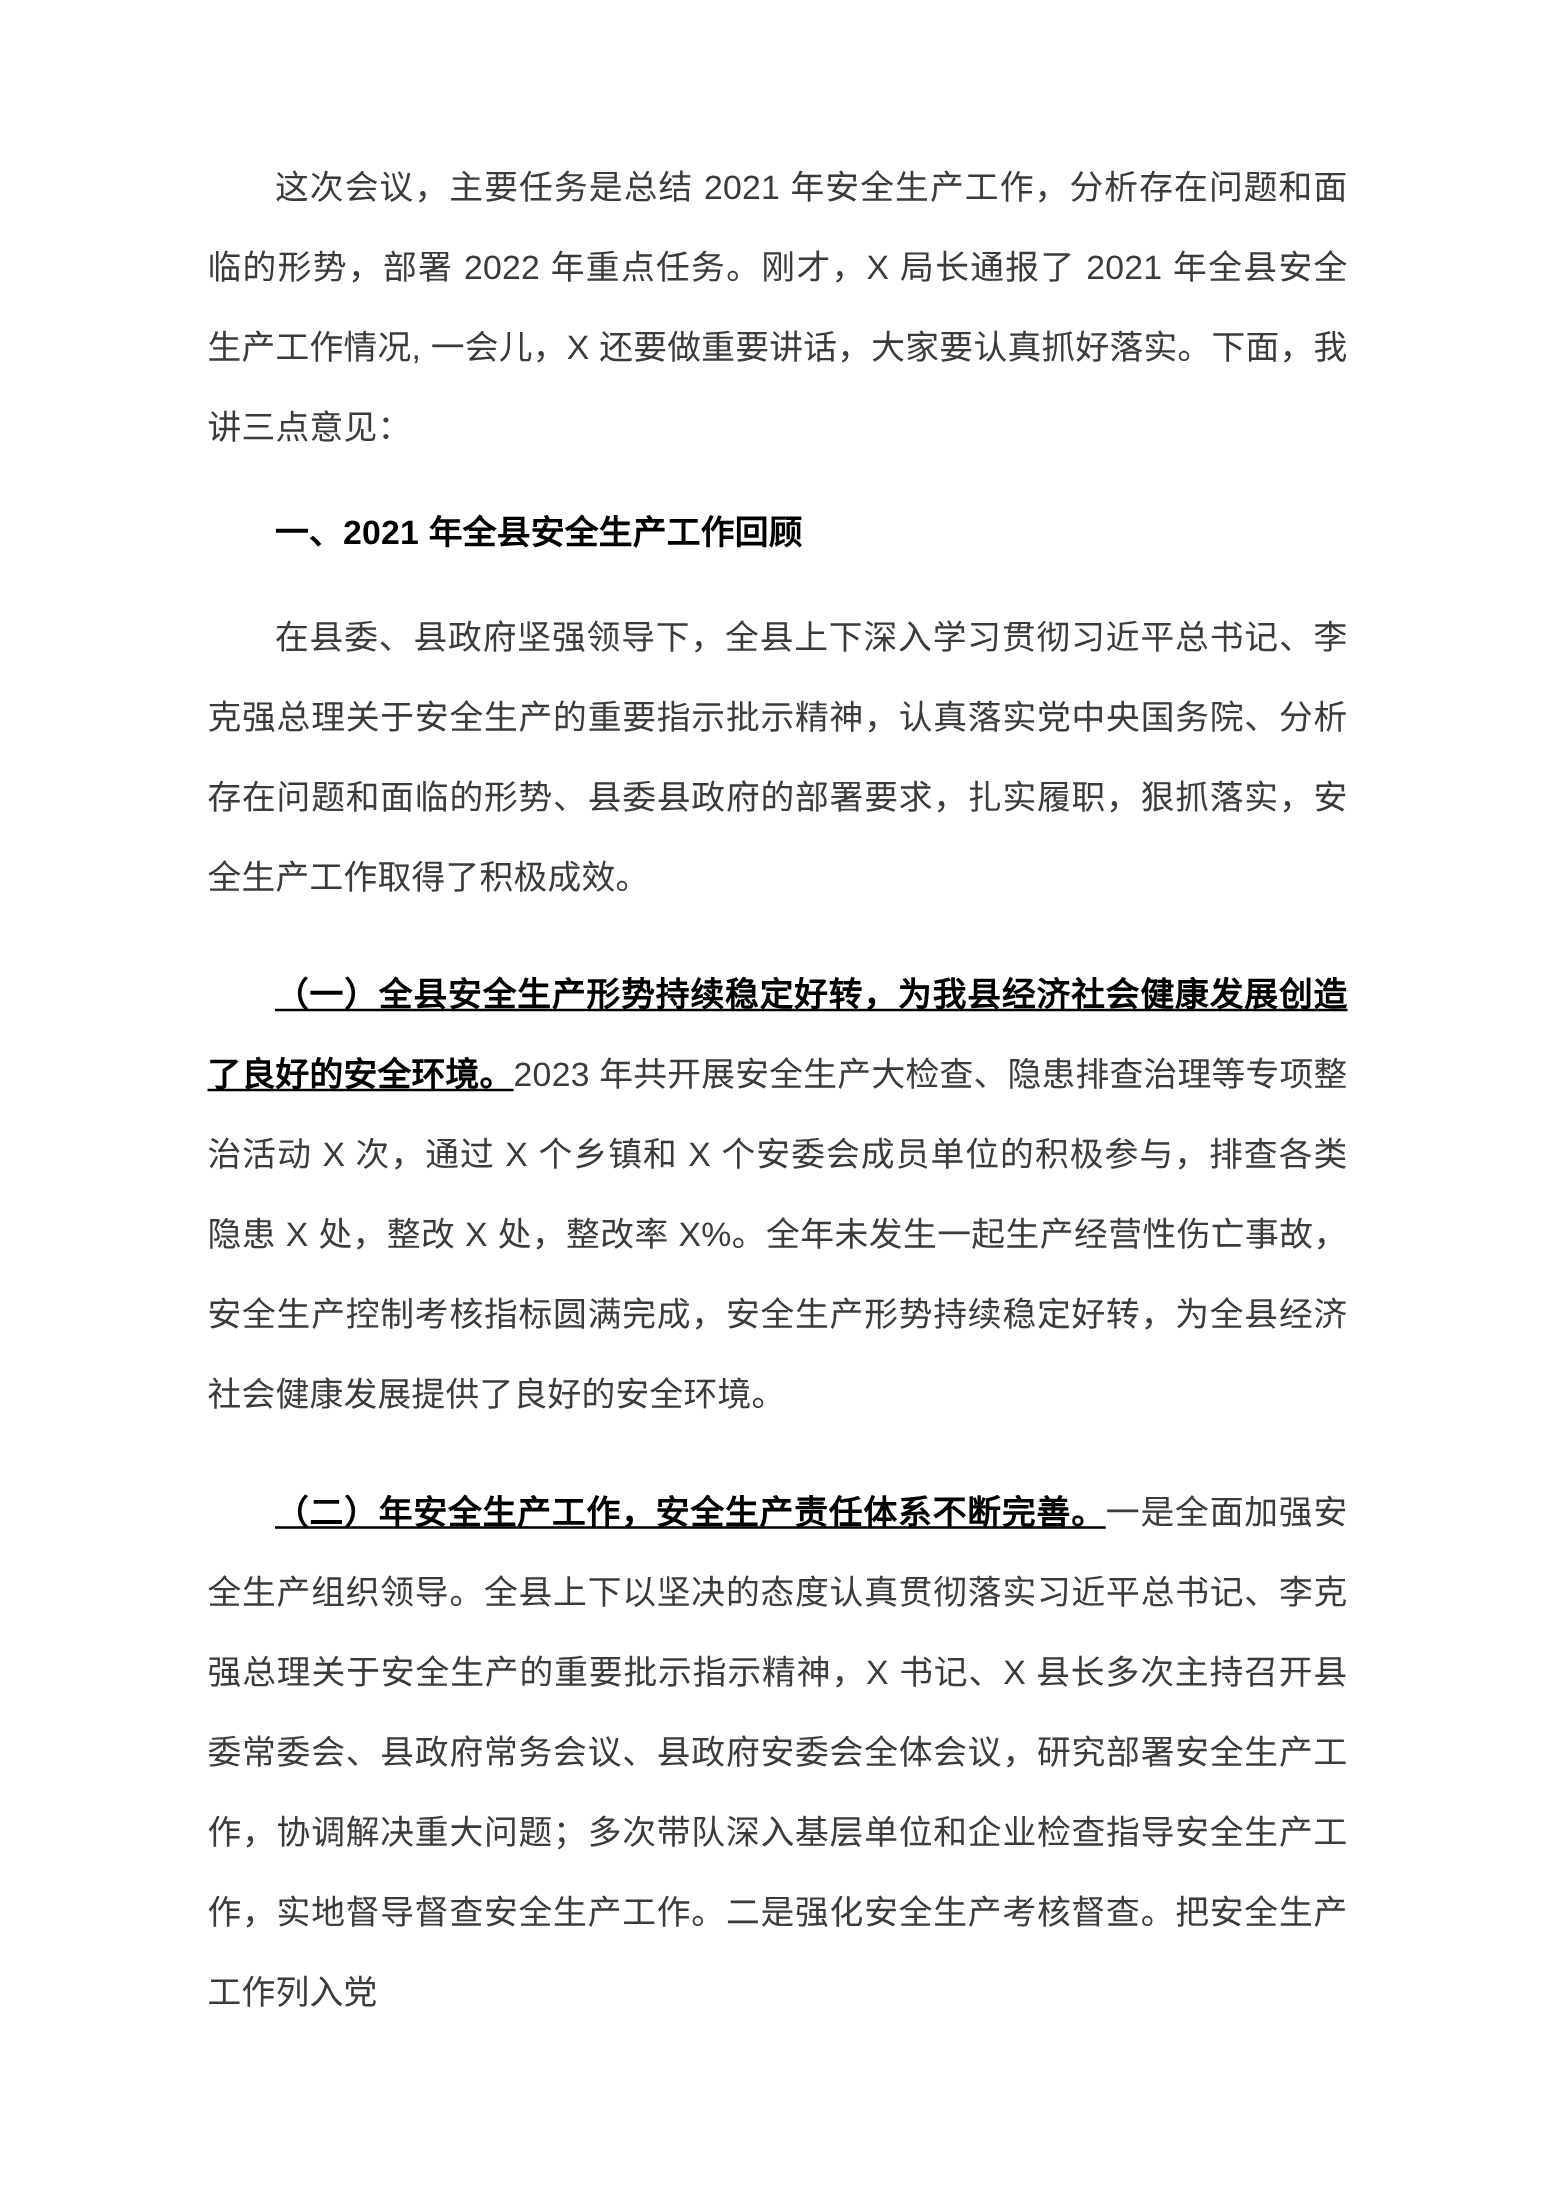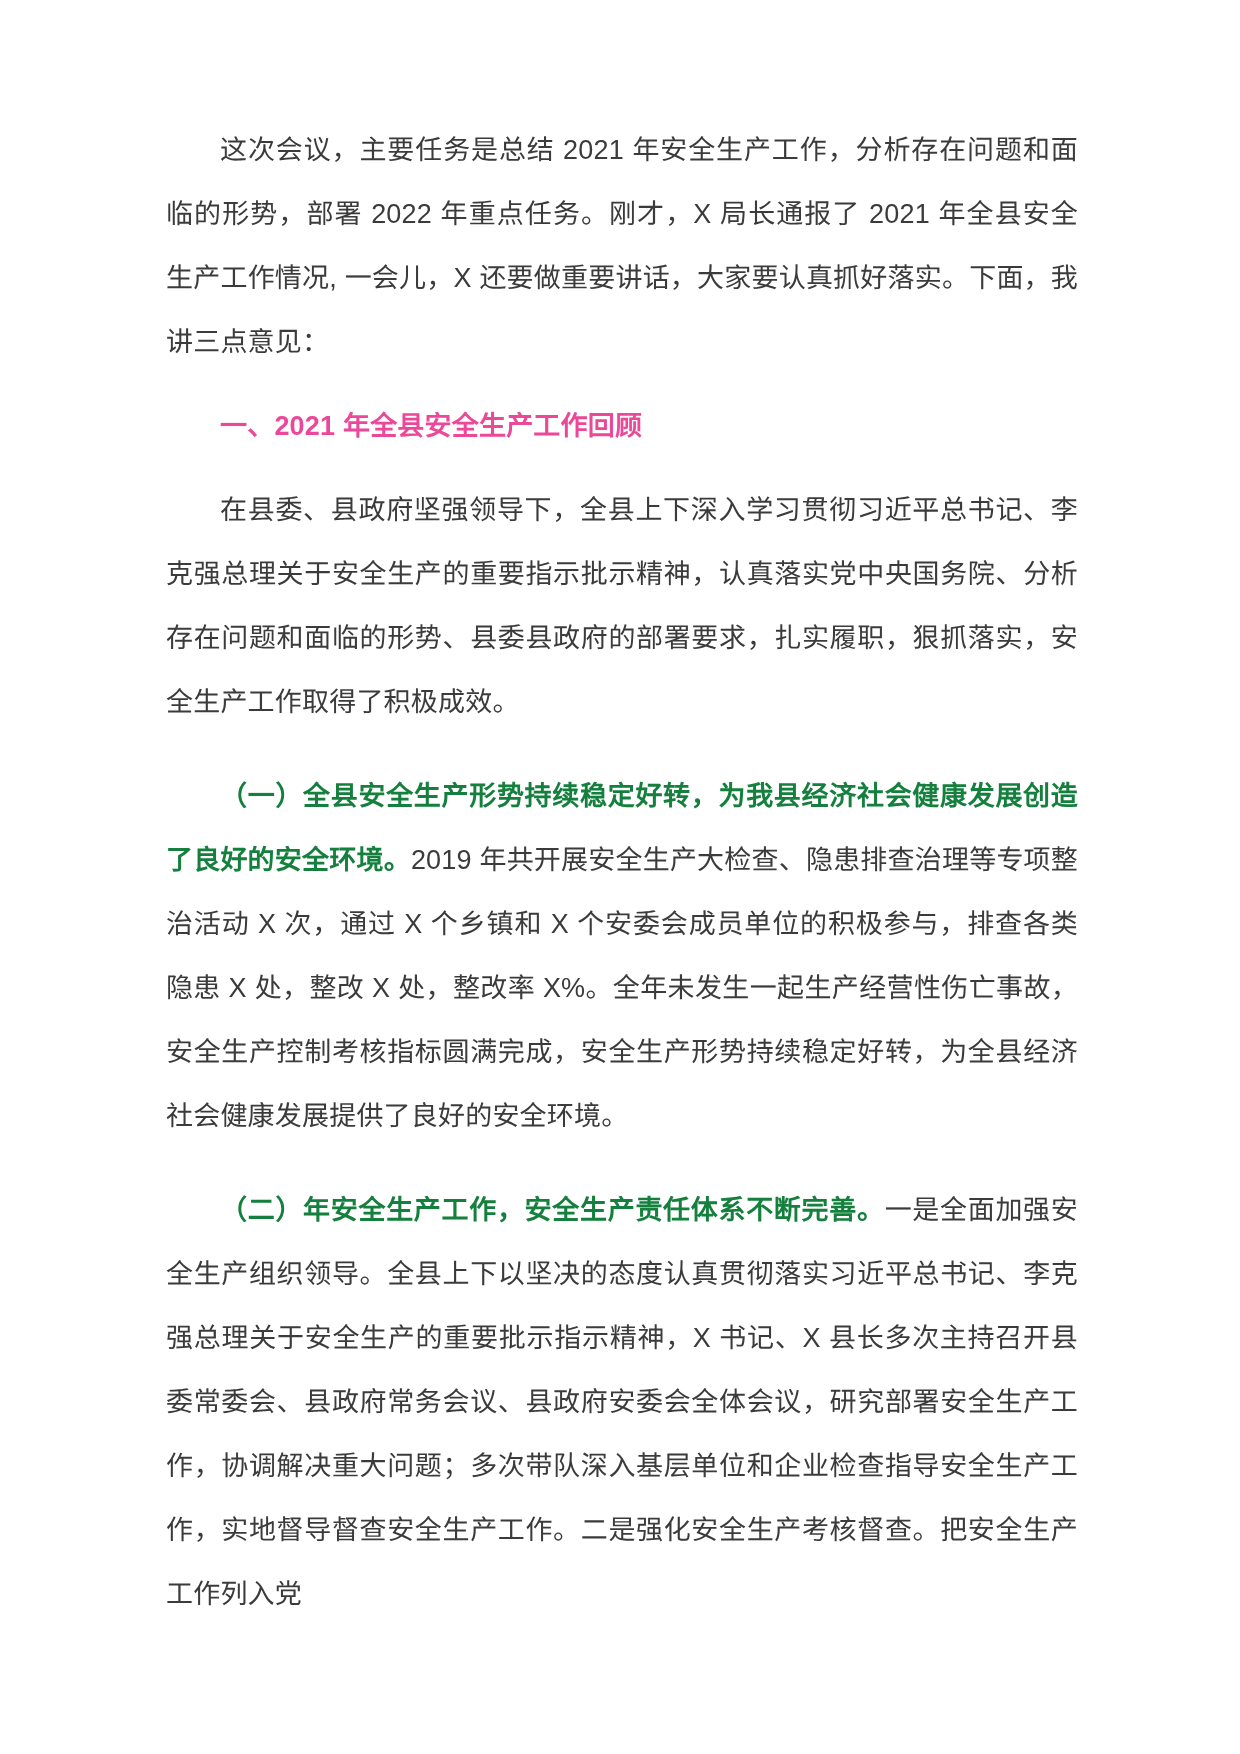--- a/index.html
+++ b/index.html
@@ -32,29 +32,30 @@
     text-indent: 54px;
     margin: 0;
     letter-spacing: 0.2px;
     -webkit-font-feature-settings: normal;
     word-break: break-all;
   }
   .heading {
     font-family: "Liberation Sans", "DejaVu Sans", sans-serif;
     font-size: 27px;
     line-height: 64px;
-    color: #ec4899;
+    color: #000000;
     font-weight: bold;
     text-indent: 54px;
     margin: 0;
     letter-spacing: 0.2px;
   }
   .lead {
     font-weight: bold;
-    color: #15803d;
+    color: #000000;
+    text-decoration: underline;
   }
   .spacer-sm {
     height: 20px;
   }
   .spacer-md {
     height: 30px;
   }
 </style>
 </head>
 <body>
@@ -67,20 +68,20 @@
     <div class="spacer-sm"></div>
 
     <h2 class="heading">一、2021 年全县安全生产工作回顾</h2>
 
     <div class="spacer-sm"></div>
 
     <p class="para">在县委、县政府坚强领导下，全县上下深入学习贯彻习近平总书记、李克强总理关于安全生产的重要指示批示精神，认真落实党中央国务院、分析存在问题和面临的形势、县委县政府的部署要求，扎实履职，狠抓落实，安全生产工作取得了积极成效。</p>
 
     <div class="spacer-md"></div>
 
-    <p class="para"><span class="lead">（一）全县安全生产形势持续稳定好转，为我县经济社会健康发展创造了良好的安全环境。</span><span>2019 年共开展安全生产大检查、隐患排查治理等专项整治活动 X 次，通过 X 个乡镇和 X 个安委会成员单位的积极参与，排查各类隐患 X 处，整改 X 处，整改率 X%。全年未发生一起生产经营性伤亡事故，安全生产控制考核指标圆满完成，安全生产形势持续稳定好转，为全县经济社会健康发展提供了良好的安全环境。</span></p>
+    <p class="para"><span class="lead">（一）全县安全生产形势持续稳定好转，为我县经济社会健康发展创造了良好的安全环境。</span><span>2023 年共开展安全生产大检查、隐患排查治理等专项整治活动 X 次，通过 X 个乡镇和 X 个安委会成员单位的积极参与，排查各类隐患 X 处，整改 X 处，整改率 X%。全年未发生一起生产经营性伤亡事故，安全生产控制考核指标圆满完成，安全生产形势持续稳定好转，为全县经济社会健康发展提供了良好的安全环境。</span></p>
 
     <div class="spacer-md"></div>
 
     <p class="para"><span class="lead">（二）年安全生产工作，安全生产责任体系不断完善。</span><span>一是全面加强安全生产组织领导。全县上下以坚决的态度认真贯彻落实习近平总书记、李克强总理关于安全生产的重要批示指示精神，X 书记、X 县长多次主持召开县委常委会、县政府常务会议、县政府安委会全体会议，研究部署安全生产工作，协调解决重大问题；多次带队深入基层单位和企业检查指导安全生产工作，实地督导督查安全生产工作。二是强化安全生产考核督查。把安全生产工作列入党</span></p>
 
   </div>
 </div>
 
 </body></html>

